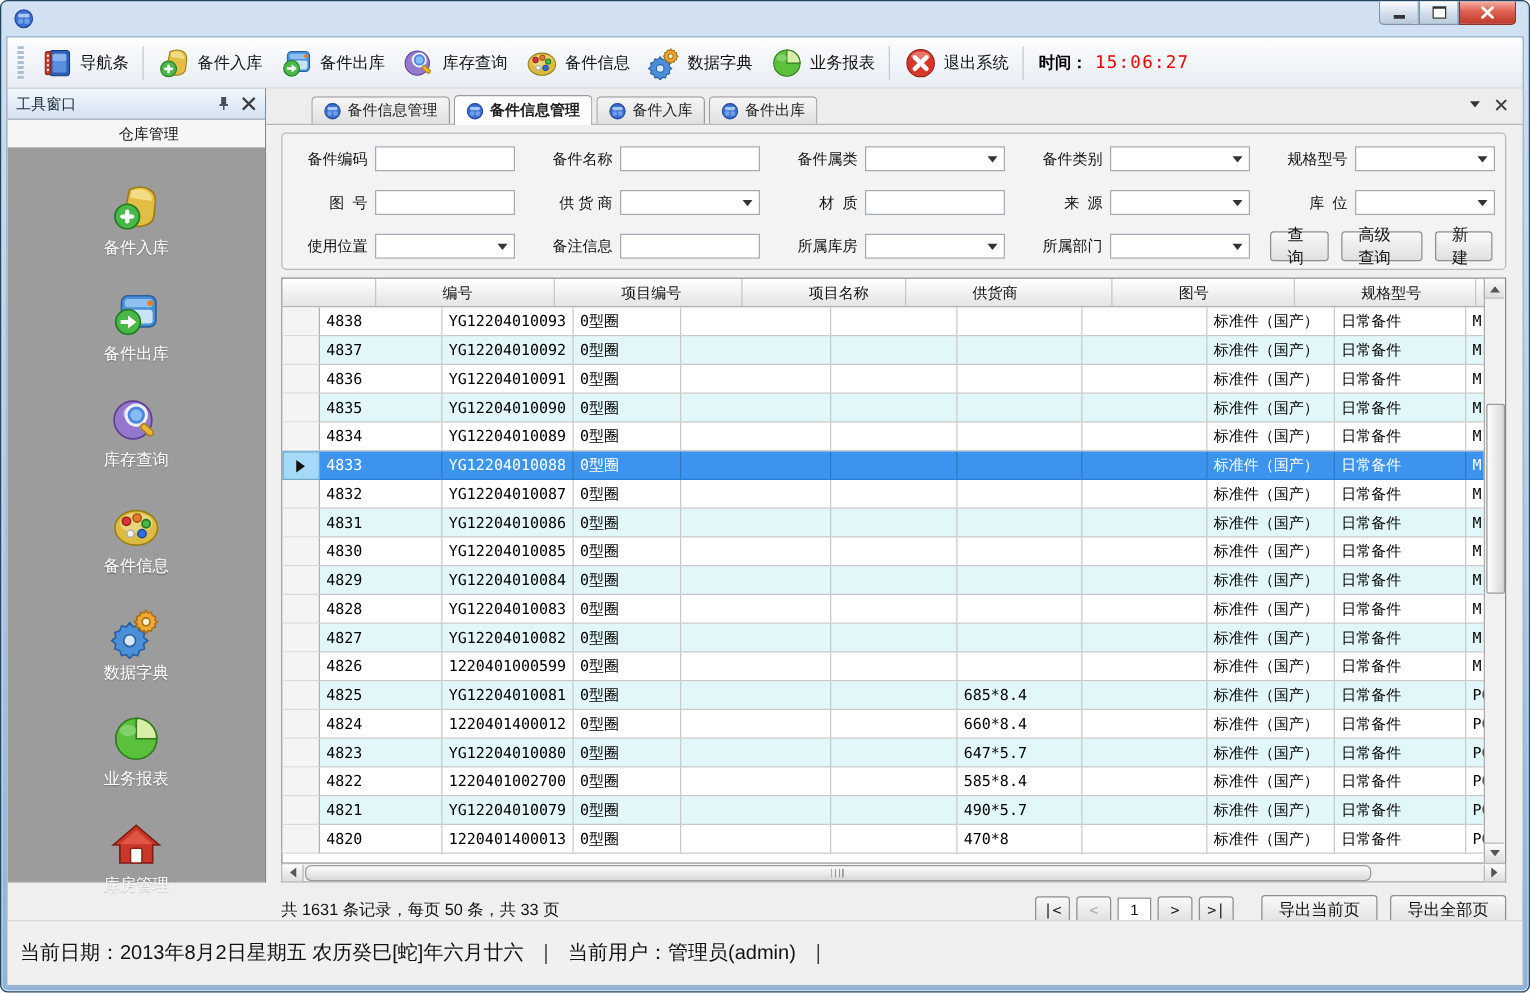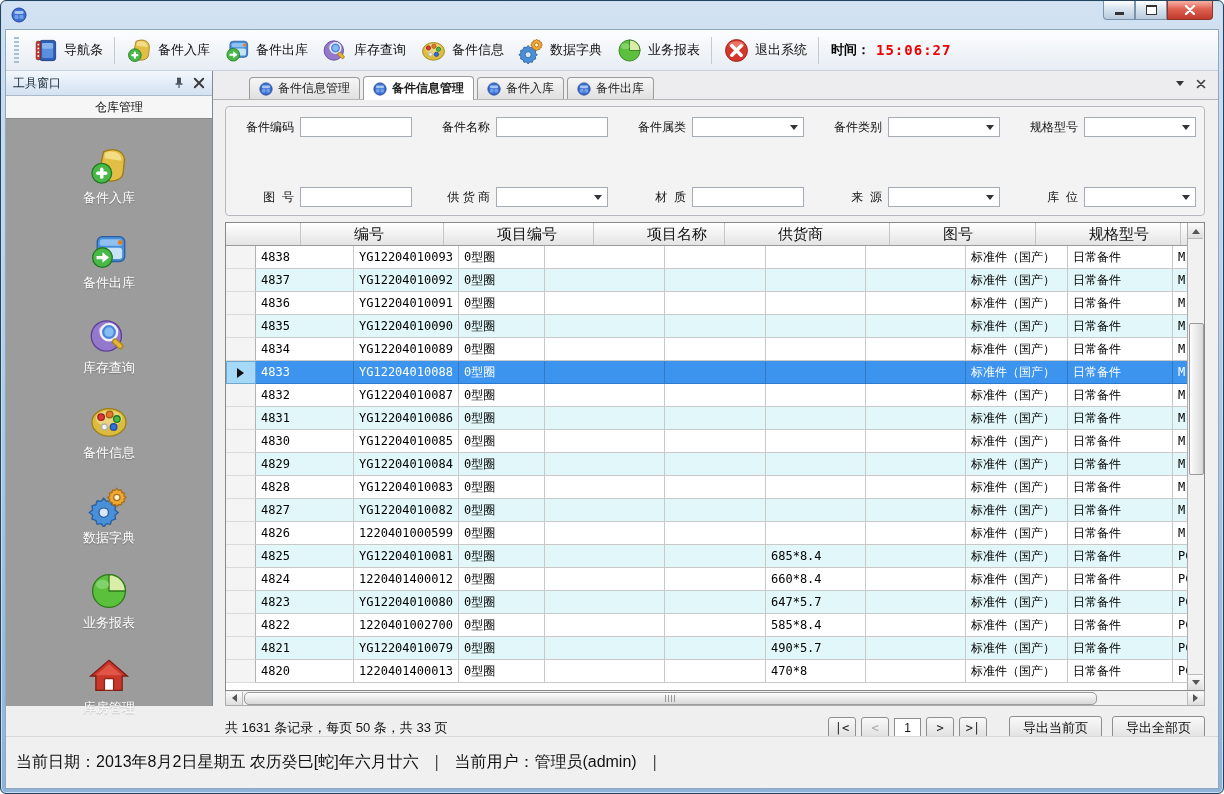--- a/index.html
+++ b/index.html
@@ -24,21 +24,21 @@
   .menu-item{font-size:12px;padding:3px 11px;color:#111;}
   
   .toolbar{height:40px;flex:none;background:linear-gradient(#FCFDFE,#E7EDF4);border-bottom:1px solid #C9D1DA;
     display:flex;align-items:center;padding:0 8px;}
   .tb-grip{width:5px;height:26px;margin-right:6px;background:repeating-linear-gradient(to bottom,#A9BFD4 0 2px,transparent 2px 4px);}
   .tb-items{display:flex;align-items:center;}
   .tb-item{display:flex;align-items:center;gap:5px;padding:3px 7px;font-size:13px;color:#111;border-radius:3px;}
   .tb-item .icon{width:27px;height:27px;}
   .tb-sep{width:1px;height:27px;background:#C2CAD4;margin:0 4px;}
   .tb-time-label{font-size:13px;font-weight:bold;margin:0 6px 0 8px;}
-  .tb-time{font-size:14px;font-weight:bold;color:#EE0000;font-family:"DejaVu Sans Mono","Liberation Mono",monospace;letter-spacing:1px;}
+  .tb-time{font-size:14px;font-weight:normal;color:#EE0000;font-family:"DejaVu Sans Mono","Liberation Mono",monospace;letter-spacing:1px;}
   .icon{display:inline-flex;}
   .icon svg{width:100%;height:100%;display:block;}
   
   .main{flex:1;display:flex;min-height:0;}
   .sidebar{width:206px;flex:none;background:#9C9C9C;border-right:1px solid #7E8C9A;display:flex;flex-direction:column;font-family:Liberation Serif, serif;}
   .sidebar-header{height:24px;flex:none;background:linear-gradient(#F3F8FD,#D3E1F1);border-bottom:1px solid #ABB9C9;
     display:flex;align-items:center;padding:0 7px;font-size:12px;color:#20303F;}
   .sidebar-header .spacer{flex:1;}
   .sidebar-header .icon{width:12px;height:12px;margin-left:8px;}
   .sidebar-caption{height:22px;flex:none;background:#F6F6F6;border-bottom:1px solid #8A8A8A;
@@ -66,21 +66,21 @@
   .s-label{width:62px;text-align:right;font-size:12px;margin-right:6px;white-space:pre;color:#111;}
   .s-field{width:112px;height:20px;box-sizing:border-box;background:#fff;border:1px solid #A5ACB5;position:relative;}
   .s-field.select::after{content:'';position:absolute;right:5px;top:7px;border:4px solid transparent;border-top:5px solid #333;}
   .s-buttons{margin-left:auto;display:flex;gap:10px;}
   .btn{height:24px;box-sizing:border-box;padding:0 13px;font-size:13px;color:#111;display:flex;align-items:center;
     background:linear-gradient(#F9F9F9,#E0E0E0);border:1px solid #8E8E8E;border-radius:3px;}
   
   .grid{height:467px;flex:none;border:1px solid #898989;background:#FFF;position:relative;overflow:hidden;
     display:flex;flex-direction:column;}
   .g-header{display:flex;height:22px;flex:none;background:linear-gradient(#FFFFFF,#E4E4E4);border-bottom:1px solid #9A9A9A;width:992px;}
-  .g-h{box-sizing:border-box;flex:none;border-right:1px solid #C6C6C6;font-size:15px;display:flex;align-items:center;
+  .g-h{box-sizing:border-box;flex:none;border-right:1px solid #C6C6C6;font-size:12px;display:flex;align-items:center;
     padding-left:8px;color:#111;white-space:nowrap;overflow:hidden;margin-left:45px;}
   .g-body{flex:none;}
   .g-row{display:flex;height:23px;width:992px;background:#FFFFFF;}
   .g-row:nth-child(even){background:#E1F7F9;}
   .g-cell{box-sizing:border-box;flex:none;border-right:1px solid #C9C9C9;border-bottom:1px solid #C9C9C9;
     font-size:12px;display:flex;align-items:center;padding-left:5px;white-space:nowrap;overflow:hidden;
     font-family:"DejaVu Sans Mono","Liberation Mono",monospace;color:#000;}
   .g-row .c0{background:#F4F4F4;border-right:1px solid #B2B2B2;border-bottom:1px solid #DADADA;}
   .g-row.selected{background:#3D94EE;}
   .g-row.selected .g-cell{color:#FFF;border-right-color:rgba(0,0,0,.18);border-bottom-color:#2B7BD0;}
@@ -466,20 +466,43 @@
                 </div>
                 <div class="s-group">
                   <span class="s-label">来  源</span>
                   <div class="s-field select"></div>
                 </div>
                 <div class="s-group">
                   <span class="s-label">库  位</span>
                   <div class="s-field select"></div>
                 </div>
               </div>
+              <div class="s-row">
+                <div class="s-group">
+                  <span class="s-label">使用位置</span>
+                  <div class="s-field select"></div>
+                </div>
+                <div class="s-group">
+                  <span class="s-label">备注信息</span>
+                  <div class="s-field"></div>
+                </div>
+                <div class="s-group">
+                  <span class="s-label">所属库房</span>
+                  <div class="s-field select"></div>
+                </div>
+                <div class="s-group">
+                  <span class="s-label">所属部门</span>
+                  <div class="s-field select"></div>
+                </div>
+                <div class="s-buttons">
+                  <div class="btn">查询</div>
+                  <div class="btn">高级查询</div>
+                  <div class="btn">新建</div>
+                </div>
+              </div>
             </div>
 
           <div class="grid">
             <div class="g-header">
                 <div class="g-h c0"></div>
                 <div class="g-h c1">编号</div>
                 <div class="g-h c2">项目编号</div>
                 <div class="g-h c3">项目名称</div>
                 <div class="g-h c4">供货商</div>
                 <div class="g-h c5">图号</div>

